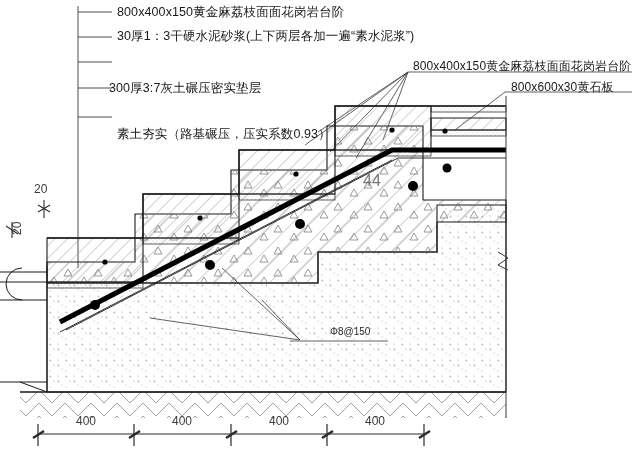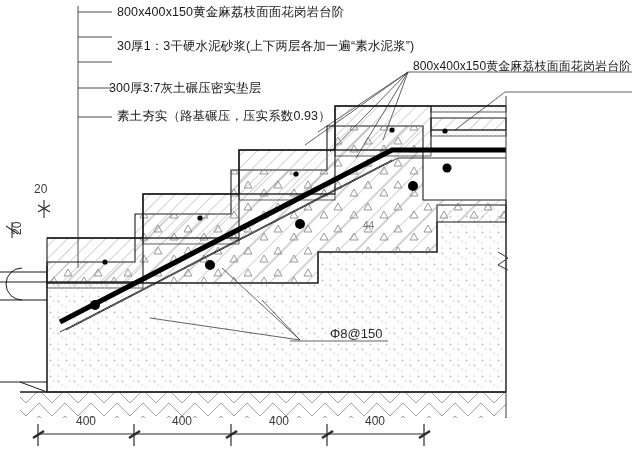--- a/index.html
+++ b/index.html
@@ -4,21 +4,21 @@
 <style>
   html,body{margin:0;padding:0;background:#fff;}
   body{width:640px;height:452px;position:relative;overflow:hidden;
        font-family:"Liberation Sans","DejaVu Sans",sans-serif;color:#000;}
   #stage{position:absolute;inset:0;width:640px;height:452px;text-align:center;}
   .lbl{position:absolute;white-space:nowrap;color:#1a1a1a;
        font-family:"Liberation Sans","DejaVu Sans",sans-serif;}
   .spec{font-size:12.5px;letter-spacing:.1px;}
   .rspec{font-size:12px;letter-spacing:.1px;}
   .dim{font-size:12px;color:#3a3a3a;}
-  .small{font-size:13px;color:#2b2b2b;}
+  .small{font-size:10px;color:#2b2b2b;}
   .rot20{position:absolute;font-size:12px;color:#3a3a3a;
          transform:rotate(-90deg);transform-origin:left top;}
   svg{position:absolute;left:0;top:0;overflow:visible;}
 </style>
 </head>
 <body>
 
 <div id="stage">
 
   <svg width="640" height="452" viewBox="0 0 640 452">
@@ -192,28 +192,29 @@
         <line x1="33" y1="438" x2="44" y2="431"></line>
         <line x1="129" y1="438" x2="140" y2="431"></line>
         <line x1="226" y1="438" x2="237" y2="431"></line>
         <line x1="322" y1="438" x2="333" y2="431"></line>
         <line x1="419" y1="438" x2="430" y2="431"></line>
       </g>
     </g>
   </svg>
 
   <div class="lbl spec" style="left:117px;top:4px;">800x400x150黄金麻荔枝面面花岗岩台阶</div>
-  <div class="lbl spec" style="left:117px;top:38px;">30厚1：3干硬水泥砂浆(上下两层各加一遍“素水泥浆”)</div>
+  <div class="lbl spec" style="left:117px;top:28px;">30厚1：3干硬水泥砂浆(上下两层各加一遍“素水泥浆”)</div>
   <div class="lbl spec" style="left:109px;top:80px;">300厚3:7灰土碾压密实垫层</div>
-  <div class="lbl spec" style="left:117px;top:108px;">素土夯实（路基碾压，压实系数0.93）</div>
+  <div class="lbl spec" style="left:117px;top:126px;">素土夯实（路基碾压，压实系数0.93）</div>
 
   <div class="lbl rspec" style="left:413px;top:58px;">800x400x150黄金麻荔枝面面花岗岩台阶</div>
+  <div class="lbl rspec" style="left:511px;top:79px;">800x600x30黄石板</div>
 
   <div class="lbl small" style="left:330px;top:326px;">Φ8@150</div>
-  <div class="lbl small" style="left:363px;top:172px;color:#777;font-size:10px;margin-top:48px;">44</div>
+  <div class="lbl small" style="left:363px;top:172px;color:#777;font-size:16px;">44</div>
 
   <div class="lbl dim" style="left:34px;top:182px;">20</div>
   <div class="rot20" style="left:10px;top:235px;">20</div>
 
   <div class="lbl dim" style="left:76px;top:414px;">400</div>
   <div class="lbl dim" style="left:172px;top:414px;">400</div>
   <div class="lbl dim" style="left:269px;top:414px;">400</div>
   <div class="lbl dim" style="left:365px;top:414px;">400</div>
 
 </div>

